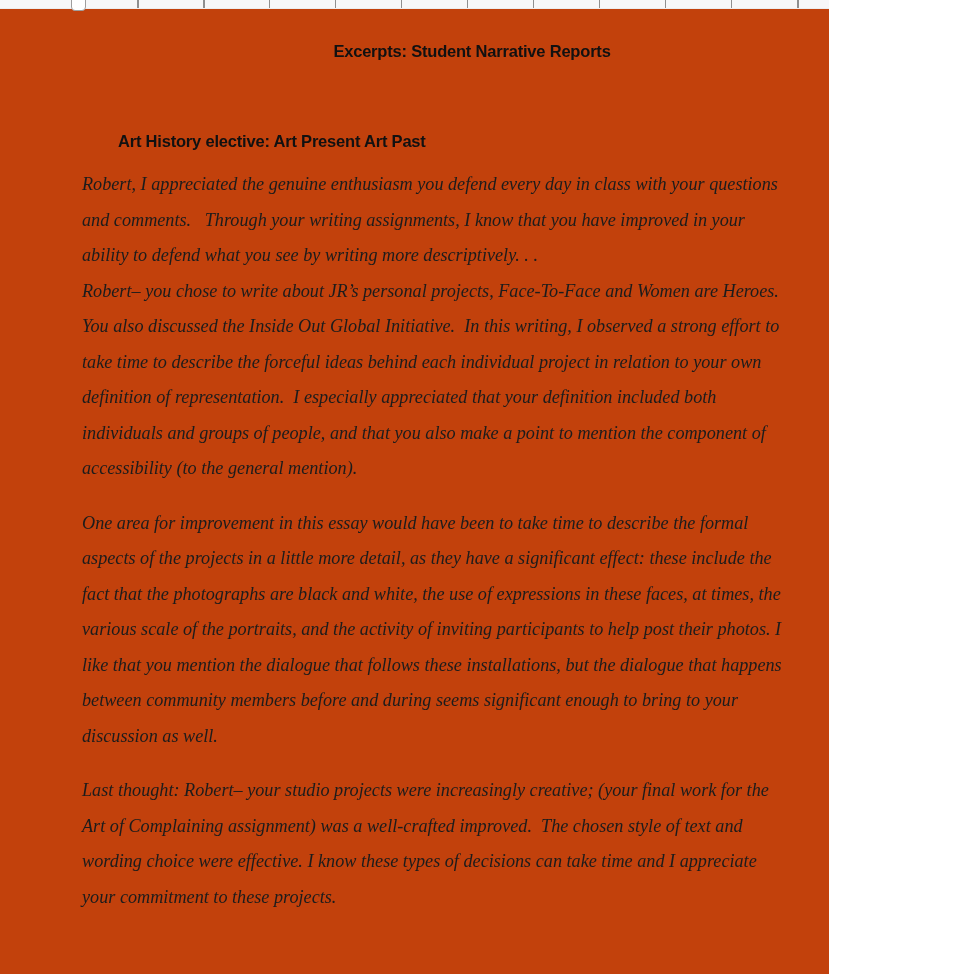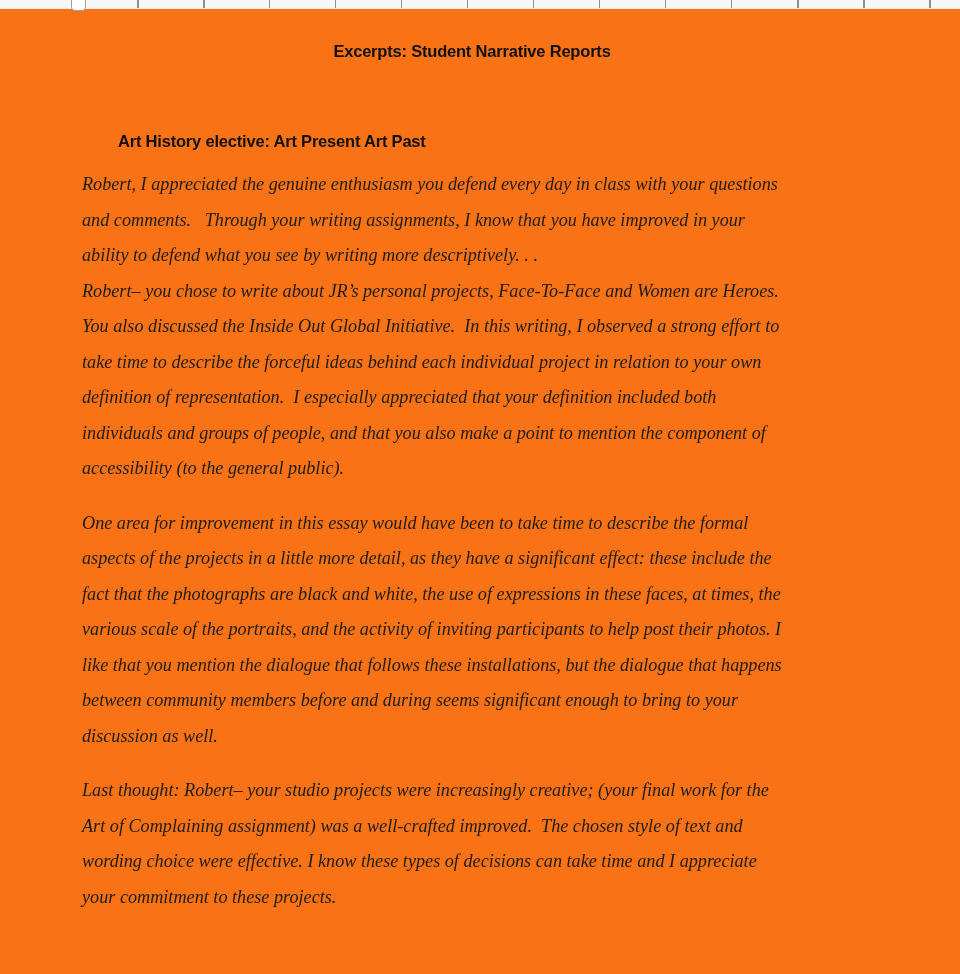--- a/index.html
+++ b/index.html
@@ -1,21 +1,21 @@
 <!DOCTYPE html>
 <html><head>
 <meta charset="utf-8">
 <style>
   * { margin: 0; padding: 0; box-sizing: border-box; }
   html, body { background: #ffffff; }
   .page {
     position: relative;
-    width: 960px;
+    width: 829px;
     height: 974px;
-    background: #f97316;
+    background: #c2410c;
     overflow: hidden;
     font-family: "Liberation Serif", serif;
     color: #1c1c1c;
   }
   
   .ruler {
     position: absolute;
     top: 0; left: 0;
     width: 100%;
     height: 9px;
@@ -102,21 +102,21 @@
         <div class="line">Robert, I appreciated the genuine enthusiasm you defend every day in class with your questions</div>
         <div class="line">and comments.   Through your writing assignments, I know that you have improved in your</div>
         <div class="line">ability to defend what you see by writing more descriptively. . .</div>
       </div>
       <div class="para">
         <div class="line">Robert– you chose to write about JR’s personal projects, Face-To-Face and Women are Heroes.</div>
         <div class="line">You also discussed the Inside Out Global Initiative.  In this writing, I observed a strong effort to</div>
         <div class="line">take time to describe the forceful ideas behind each individual project in relation to your own</div>
         <div class="line">definition of representation.  I especially appreciated that your definition included both</div>
         <div class="line">individuals and groups of people, and that you also make a point to mention the component of</div>
-        <div class="line">accessibility (to the general public).</div>
+        <div class="line">accessibility (to the general mention).</div>
       </div>
       <div class="para gap-before">
         <div class="line">One area for improvement in this essay would have been to take time to describe the formal</div>
         <div class="line">aspects of the projects in a little more detail, as they have a significant effect: these include the</div>
         <div class="line">fact that the photographs are black and white, the use of expressions in these faces, at times, the</div>
         <div class="line">various scale of the portraits, and the activity of inviting participants to help post their photos. I</div>
         <div class="line">like that you mention the dialogue that follows these installations, but the dialogue that happens</div>
         <div class="line">between community members before and during seems significant enough to bring to your</div>
         <div class="line">discussion as well.</div>
       </div>

